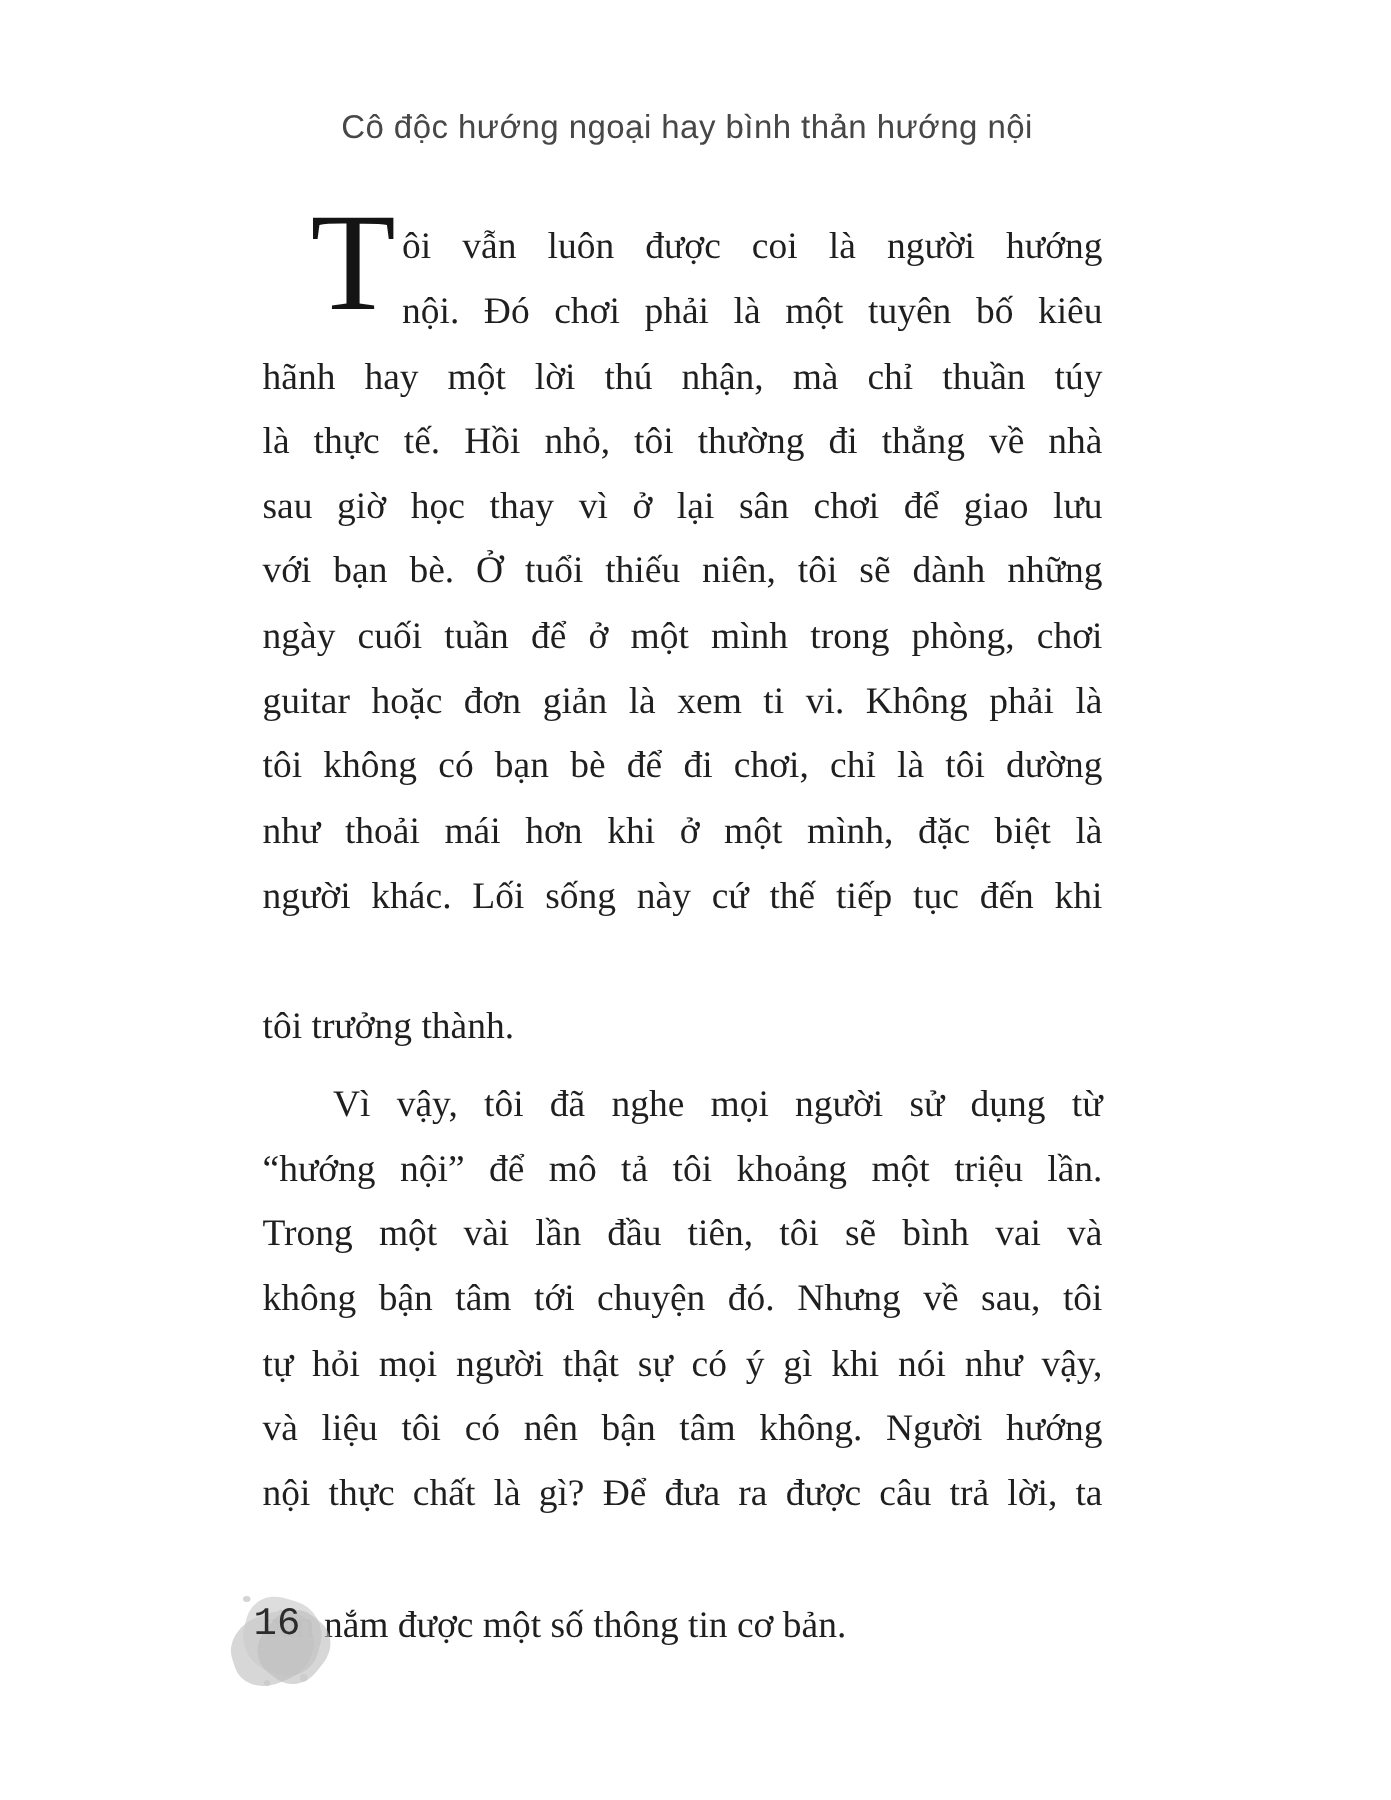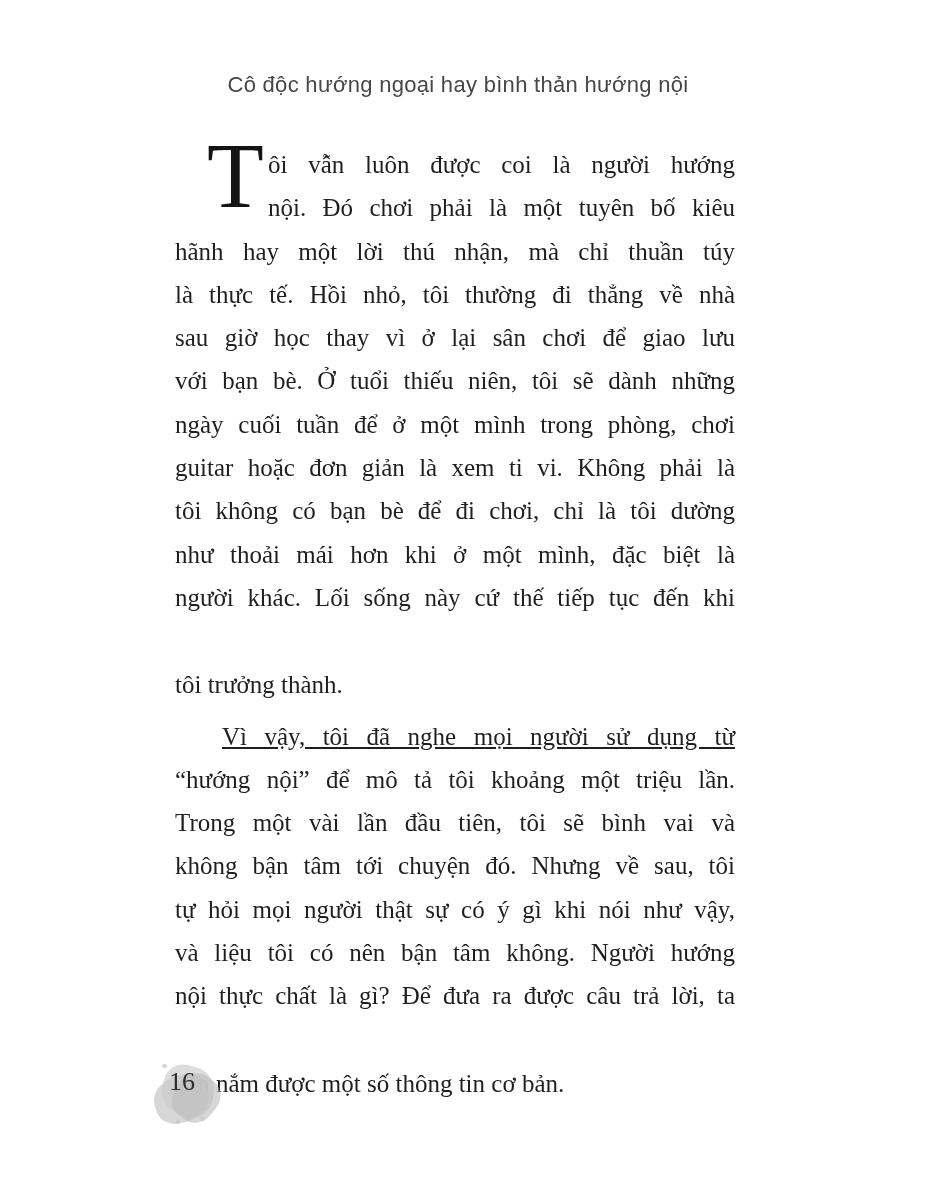--- a/index.html
+++ b/index.html
@@ -46,21 +46,21 @@
   .line {
     line-height: 43.3px;
     text-align: justify;
     text-align-last: justify;
     white-space: normal;
   }
   .line.last {
     text-align-last: left;
     margin-top: 44px;
   }
-  .line.indent { text-indent: 47px; text-decoration: underline; }
+  .line.indent { text-indent: 47px; }
   .dropcap-box {
     float: left;
     width: 56px;
     height: 86px;
     margin-left: 32px;
     margin-right: 5px;
     overflow: visible;
   }
   .dropcap {
     display: block;
@@ -100,21 +100,21 @@
     opacity: 0.6;
   }
   .blob-dot { background: var(--blob-2); border-radius: 50%; }
   .dot-1 { left: 12px; top: 6px;  width: 5px; height: 4px; opacity: .8; }
   .dot-2 { left: 26px; top: 62px; width: 4px; height: 4px; opacity: .8; }
   .dot-3 { left: 50px; top: 58px; width: 5px; height: 5px; opacity: .7; }
   .page-number {
     position: absolute;
     left: 19px;
     top: 9px;
-    font-family: Liberation Serif, serif;
+    font-family: Liberation Mono, monospace;
     font-size: 26px;
     line-height: 30px;
     color: var(--pagenum-ink);
     text-align: right;
   }
 </style>
 </head>
 <body>
 
 <div class="page">

